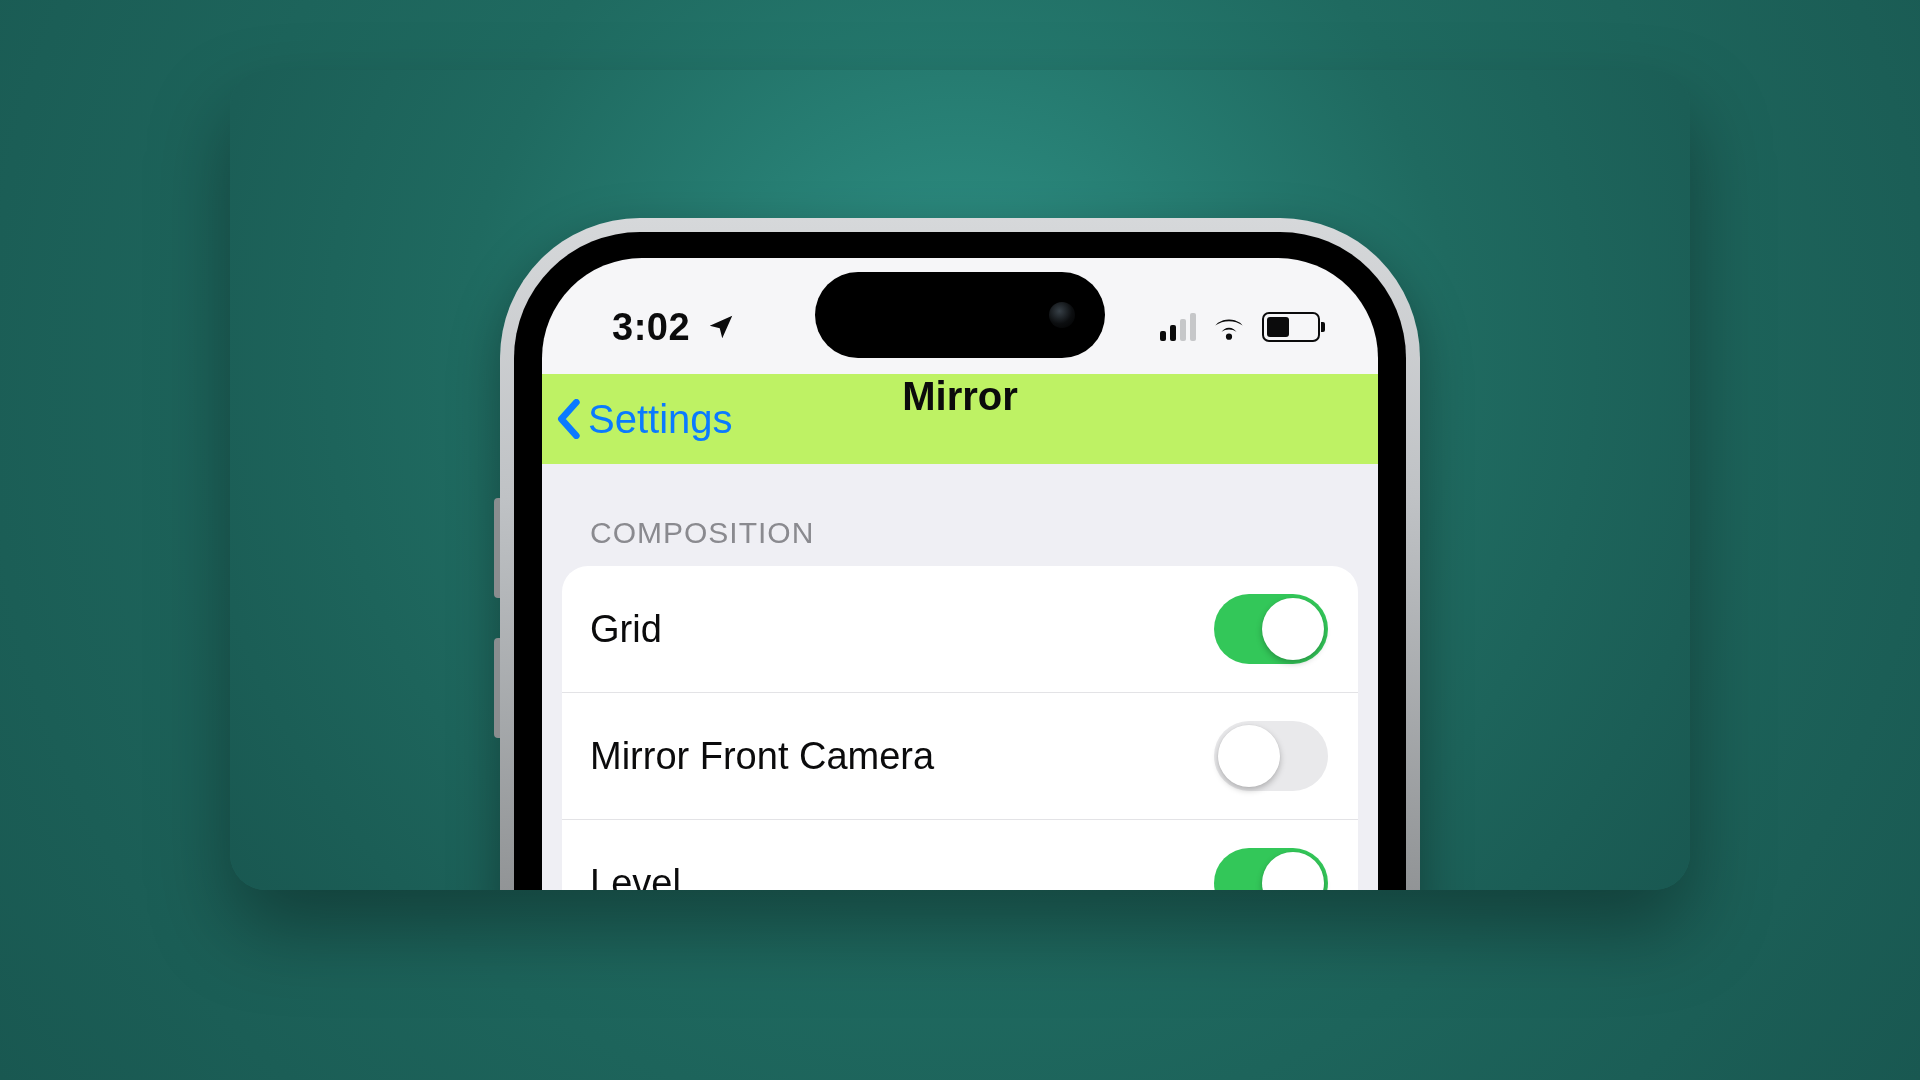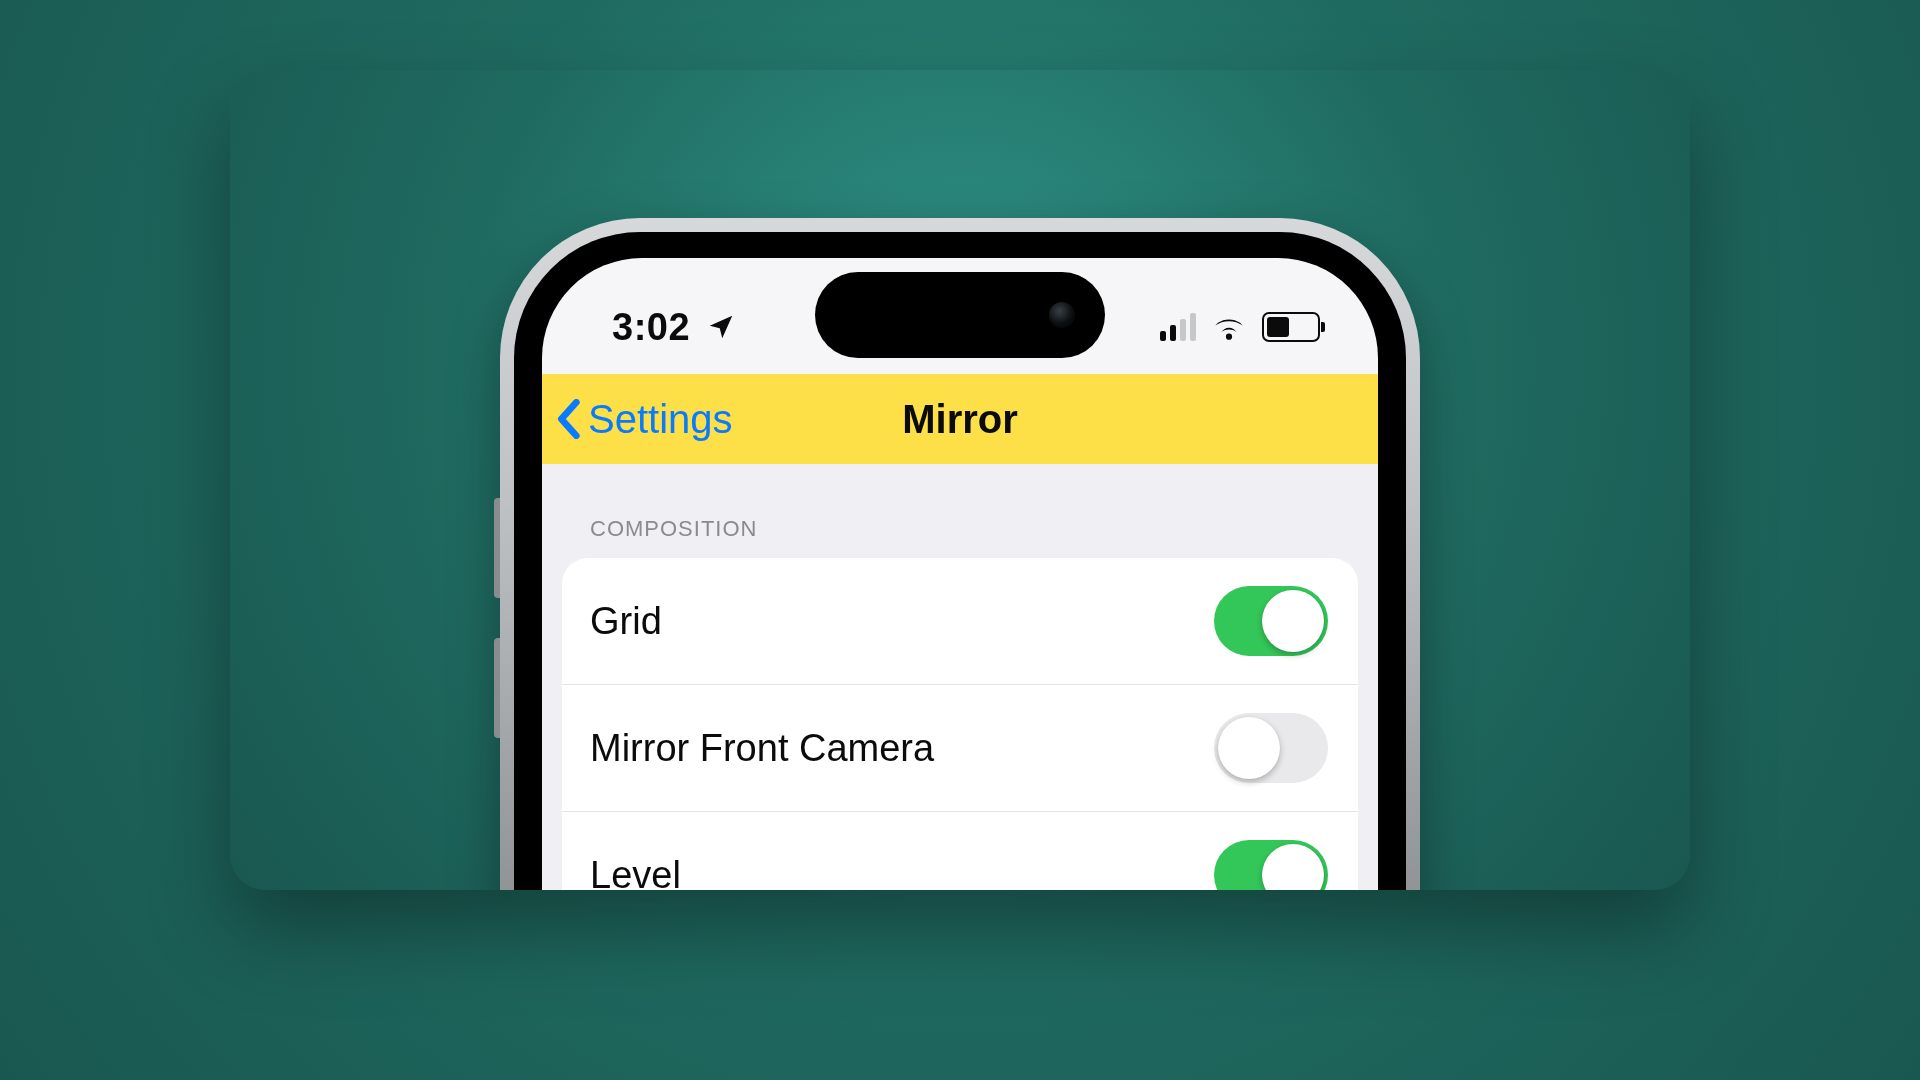--- a/index.html
+++ b/index.html
@@ -122,23 +122,22 @@
   .battery::after{content:""; position:absolute; right:-7px; top:8px; width:4px; height:10px; background:#0b0b0c; border-radius:0 2px 2px 0;}
   .battery i{position:absolute; left:3px; top:3px; bottom:3px; width:40%; background:#0b0b0c; border-radius:3px;}
 
   
   .navheader {
     position: absolute;
     left: 0; right: 0;
     top: 116px;
     height: 90px;
     display:flex;
-    align-items:center;
     border-bottom: 1px solid #c9cacd;
-    background:#fde047;
+    background:#bef264;
   }
   .back {
     display:flex;
     align-items:center;
     gap:6px;
     color:#0a7aff;
     font-size:40px;
     padding-left:12px;
     font-weight:400;
   }
@@ -157,21 +156,21 @@
     position:absolute;
     left:0; right:0;
     top:206px;
     bottom:0;
     background:#efeff4;
     overflow:hidden;
   }
   .section-header{
     padding: 52px 0 16px 48px;
     color:#8a8a8f;
-    font-size:22px;
+    font-size:30px;
     letter-spacing:1px;
   }
   .list-card{
     margin: 0 20px;
     background:#fff;
     border-radius:26px;
     overflow:hidden;
   }
   .row{
     display:flex;

